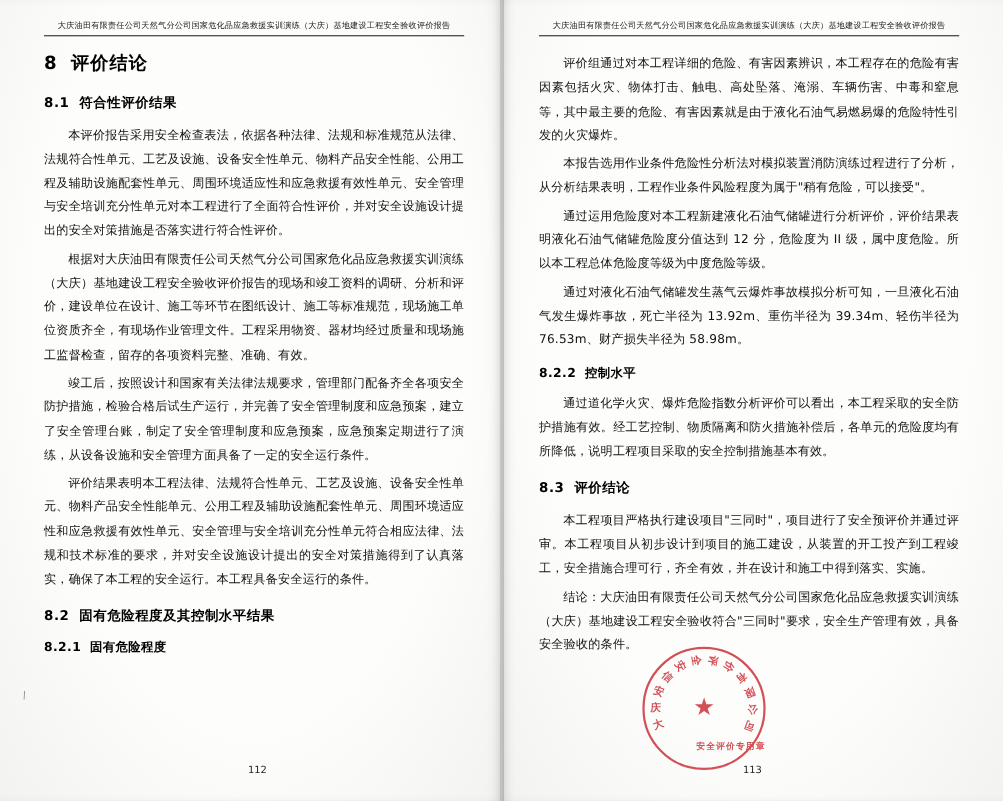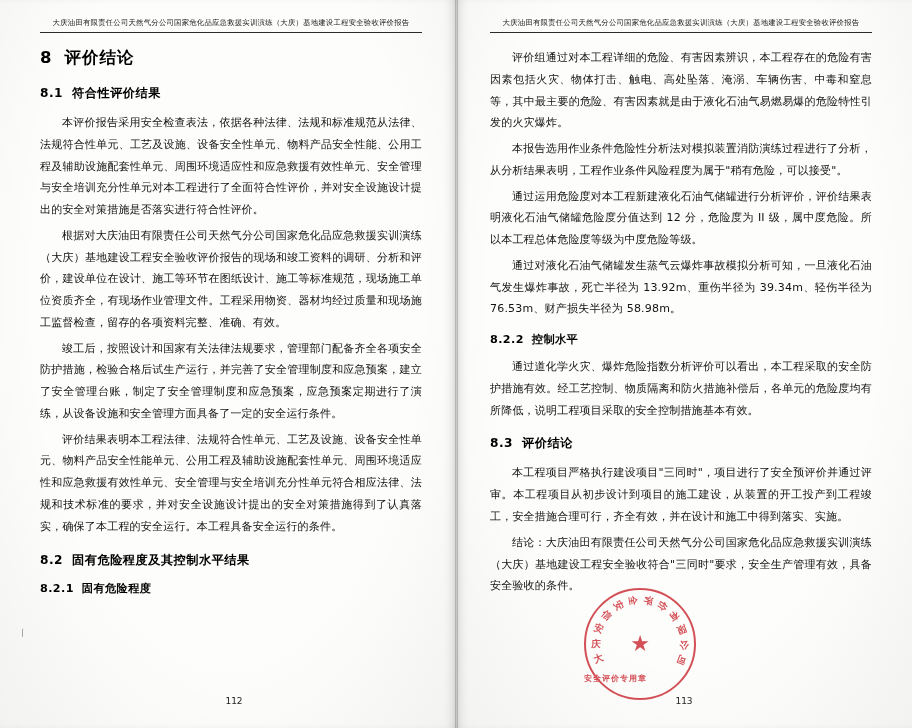--- a/index.html
+++ b/index.html
@@ -146,21 +146,21 @@
     color: #c8202a;
     font-weight: bold;
     transform-origin: 0 0;
     white-space: nowrap;
   }
   .stamp .bottom-text {
     position: absolute;
     left: 0;
     right: 0;
     bottom: 16px;
-    text-align: left;
+    text-align: right;
     font-size: 8px;
     color: #c8202a;
     font-weight: bold;
     letter-spacing: 1px;
   }
   .paper-noise {
     position: absolute;
     inset: 0;
     pointer-events: none;
     background: radial-gradient(ellipse at 50% 40%, rgba(255,255,255,0) 60%, rgba(0,0,0,0.045) 100%);

